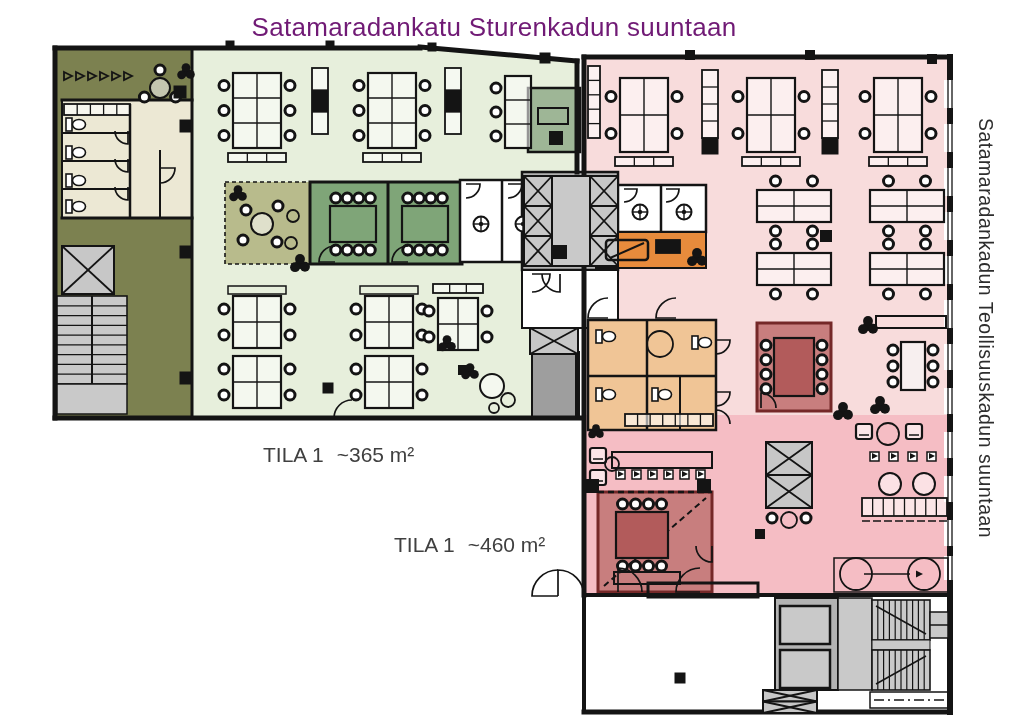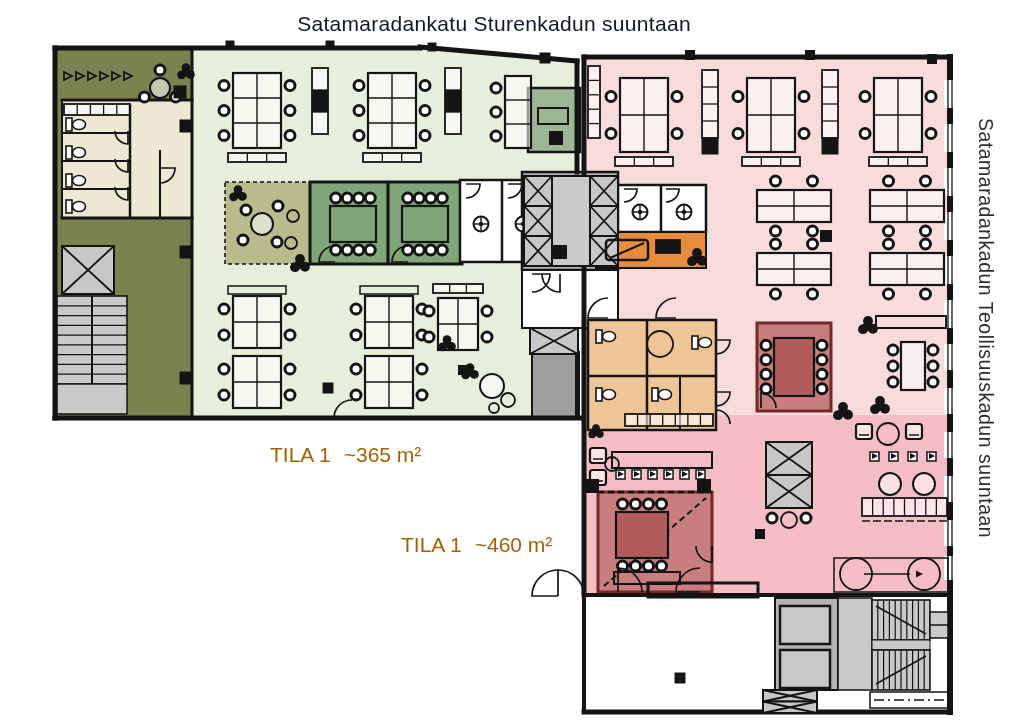--- a/index.html
+++ b/index.html
@@ -1,22 +1,22 @@
 <!DOCTYPE html>
 <html><head>
 <meta charset="utf-8">
 <style>
   html,body{margin:0;padding:0;background:#ffffff;}
   #stage{position:relative;width:1024px;height:725px;background:#fff;overflow:hidden;
          font-family:"Liberation Sans", sans-serif;}
   #plan{position:absolute;left:0;top:0;}
   .overlay{position:absolute;white-space:nowrap;}
-  #title{top:12px;left:0;width:988px;text-align:center;font-size:21px;color:#0f172a;letter-spacing:.3px;}
+  #title{top:12px;left:0;width:988px;text-align:center;font-size:26px;color:#701a75;letter-spacing:.3px;}
   #right-street{left:974px;top:118px;writing-mode:vertical-rl;font-size:19.5px;color:#2d2d2d;letter-spacing:.5px;}
-  .tila{font-size:21px;color:#a16207;margin-left:7px;}
+  .tila{font-size:21px;color:#404040;}
   .tila .gap{display:inline-block;width:13px;}
   #tila1{left:263px;top:443px;}
   #tila2{left:394px;top:533px;}
 </style>
 </head>
 <body>
 
 <div id="stage">
   <svg id="plan" width="1024" height="725" viewBox="0 0 1024 725">
       <g>

